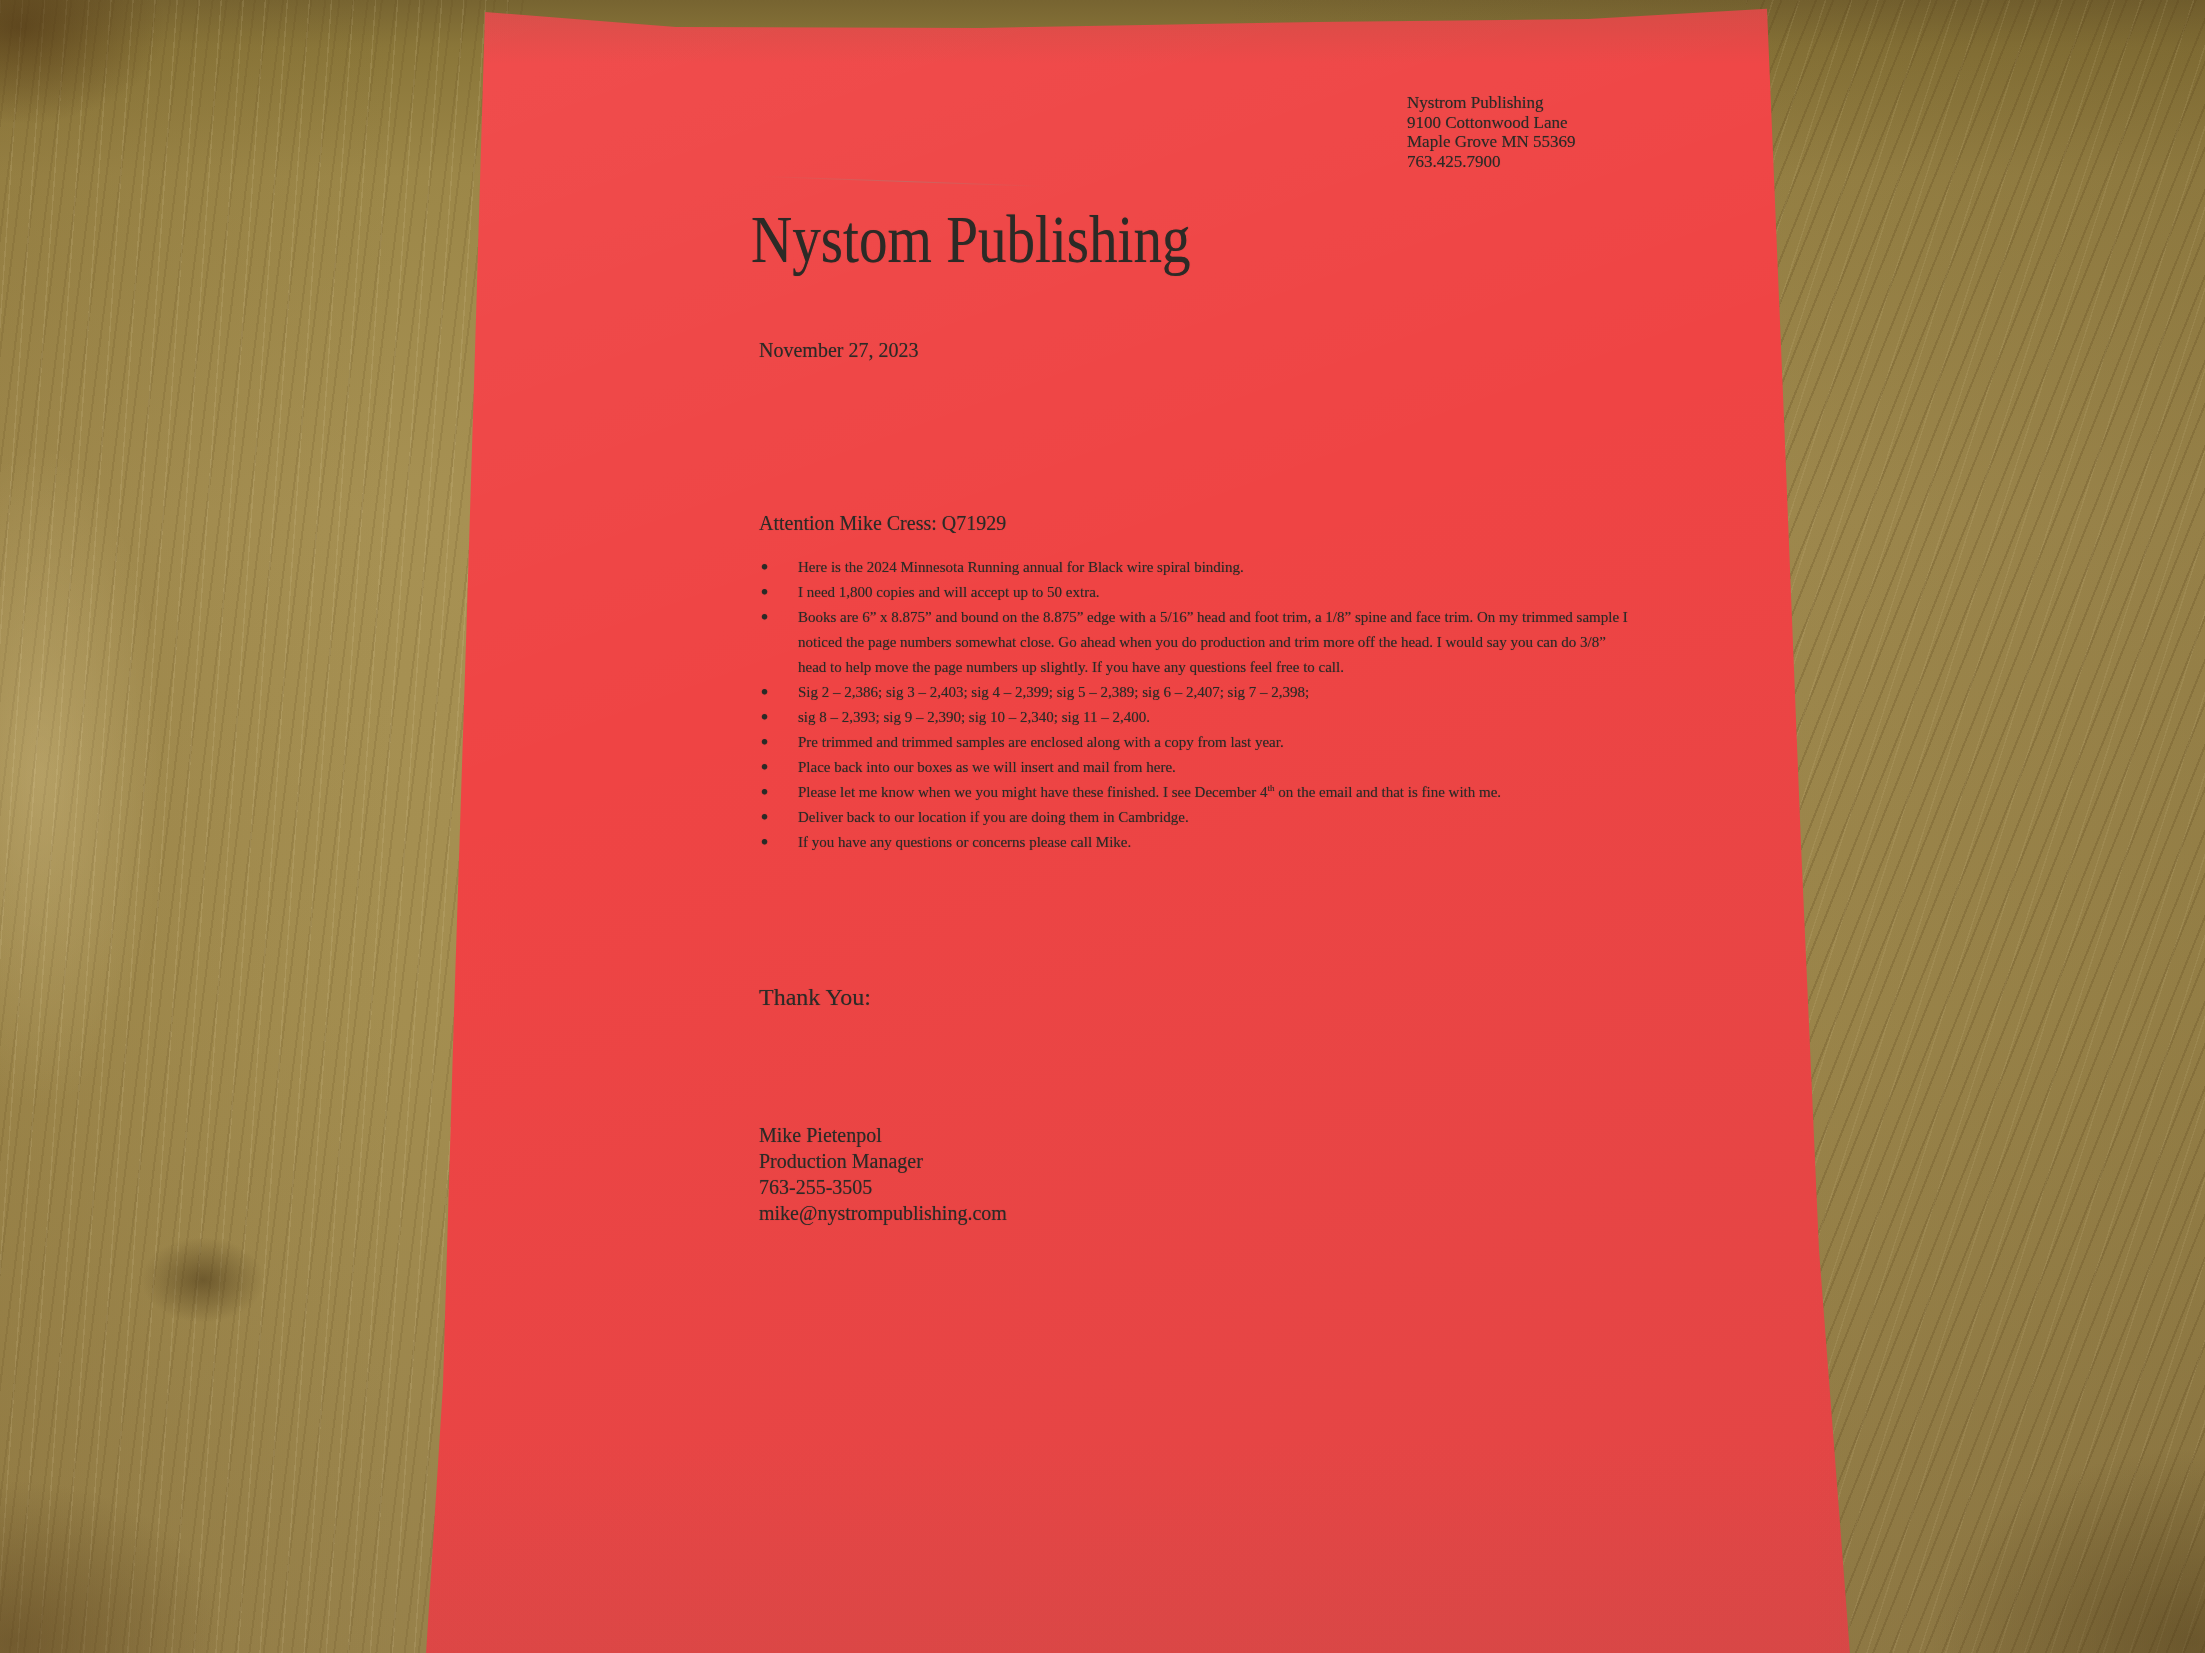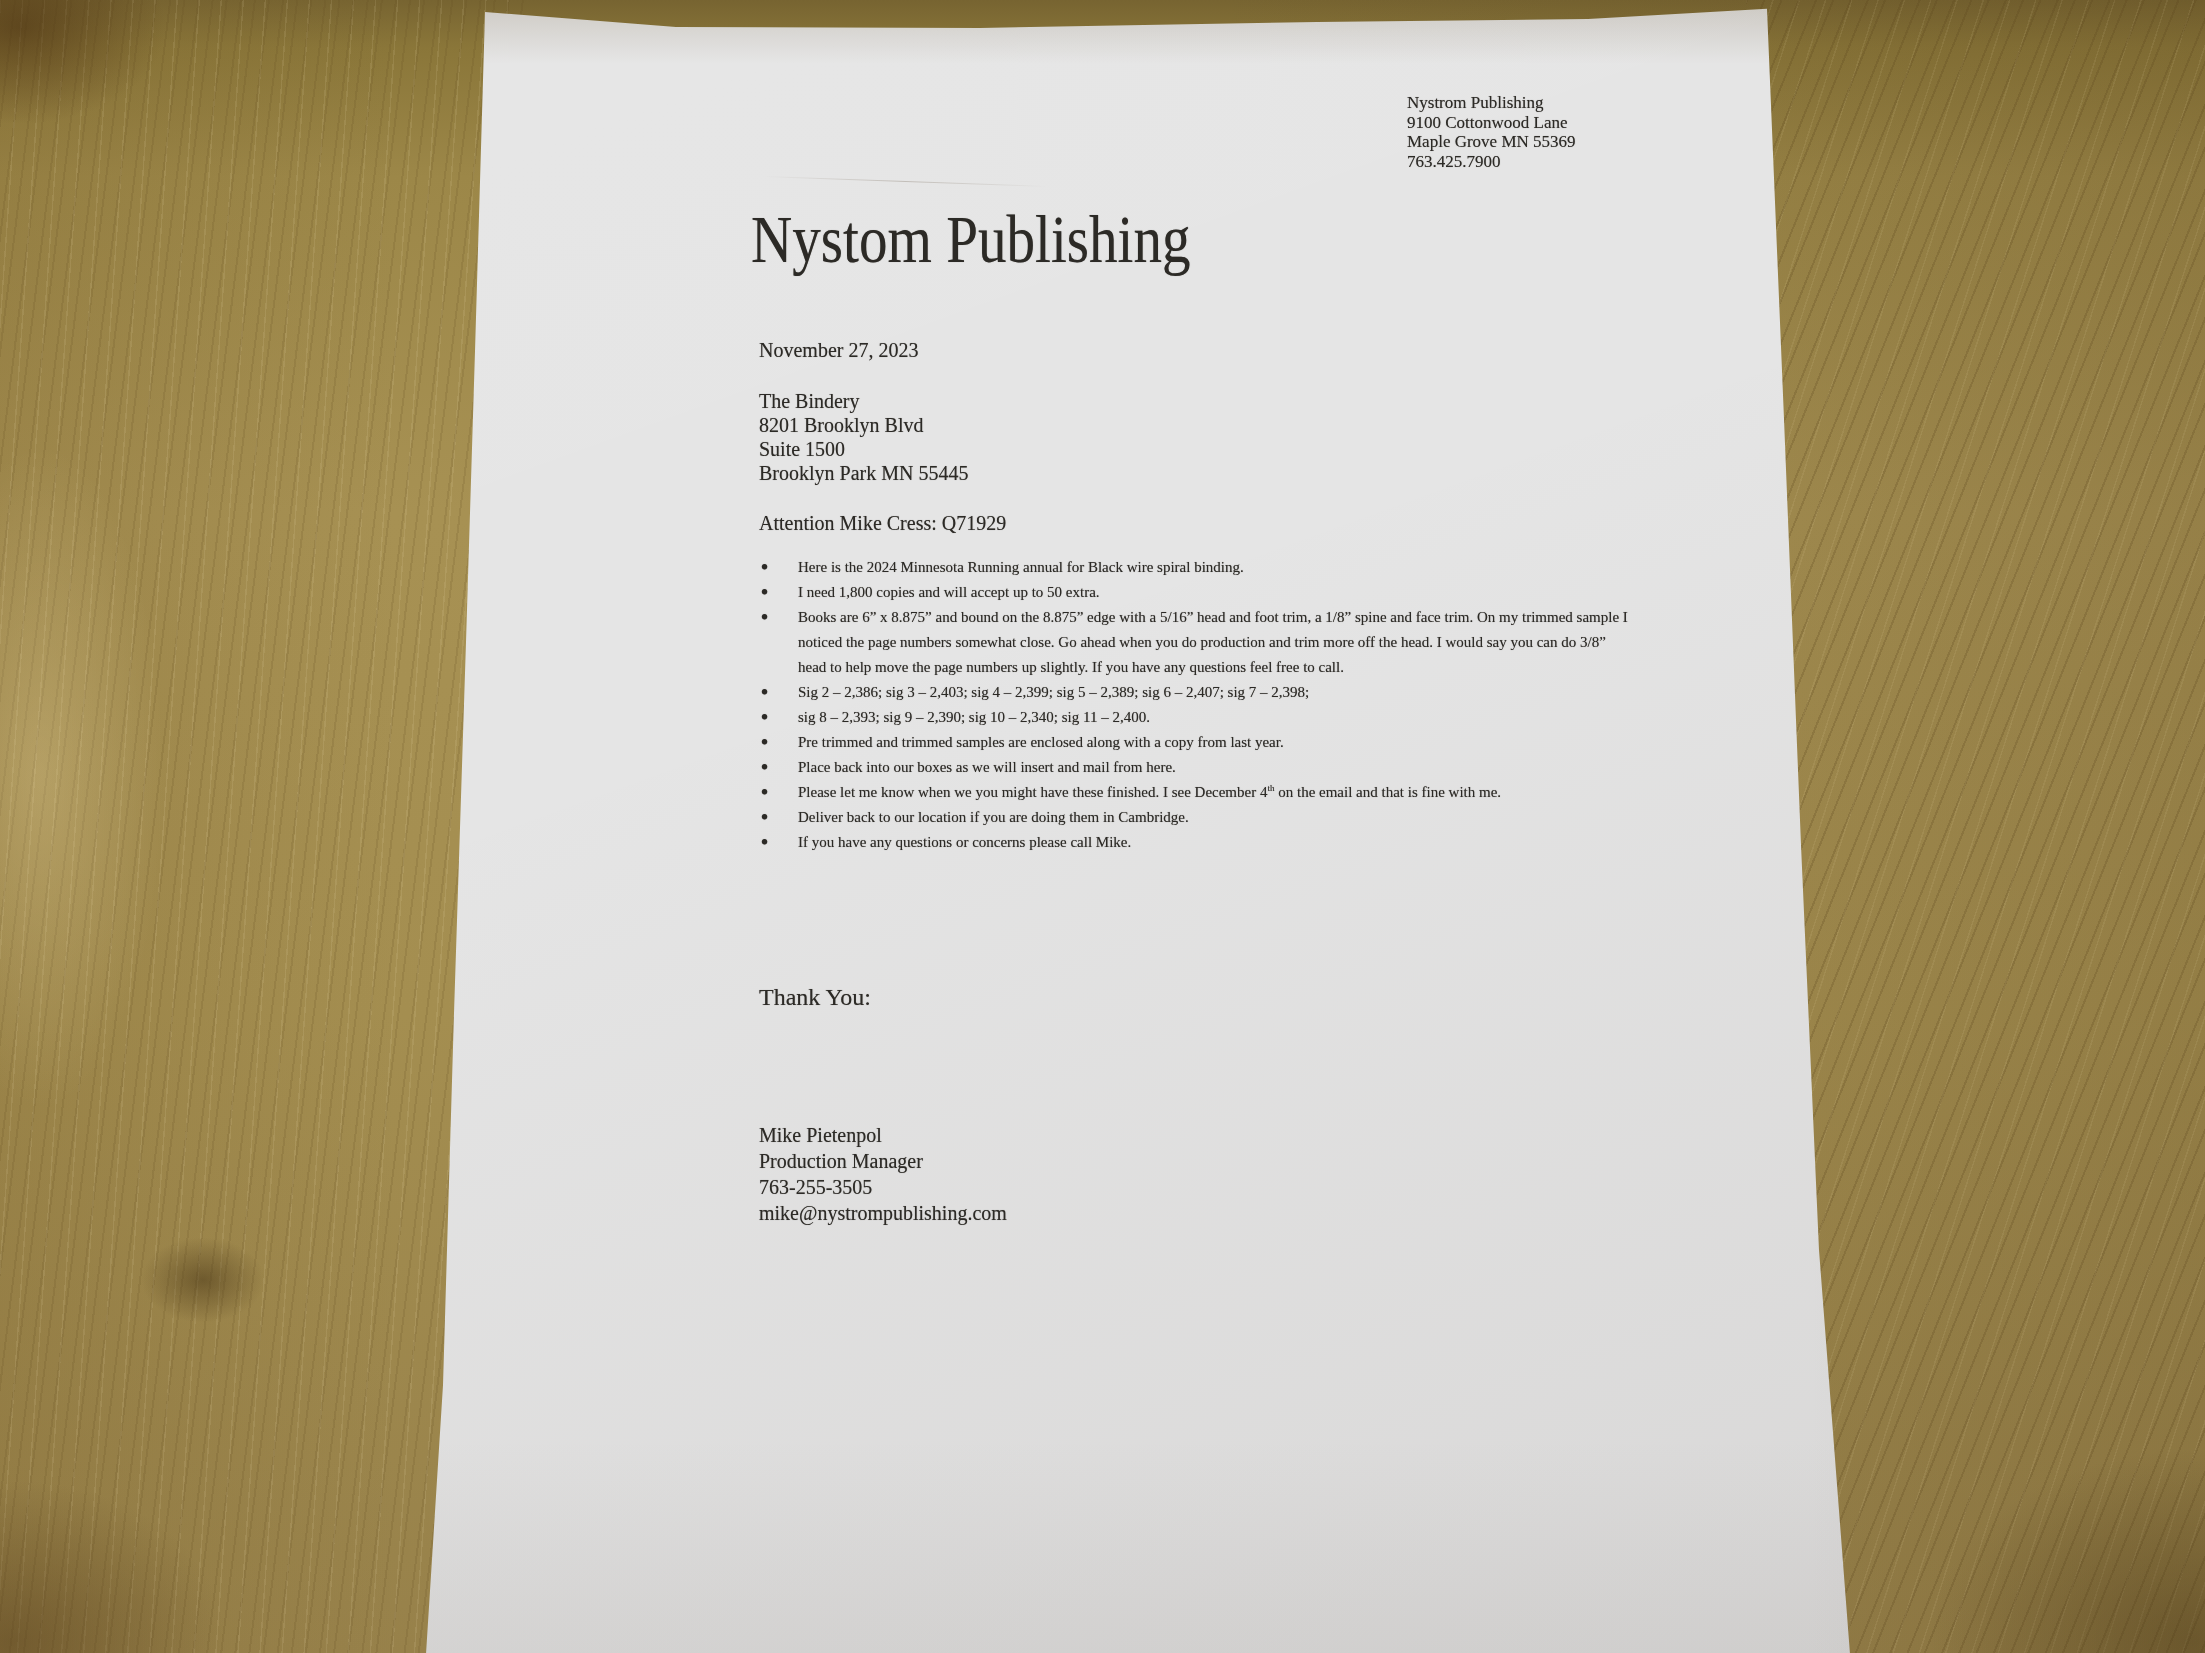--- a/index.html
+++ b/index.html
@@ -41,21 +41,21 @@
       radial-gradient(ellipse 351px 257px at 446px 1642px, rgba(70,52,20,.45), transparent 75%),
       repeating-linear-gradient(112deg, rgba(88,66,26,.22) 0 2px, transparent 2px 16px),
       repeating-linear-gradient(108deg, rgba(255,238,190,.08) 0 1.4px, transparent 1.4px 25px);
   }
 
   .paper {
     position: absolute;
     left: 0; top: 0;
     width: 2205px;
     height: 1654px;
-    background: #e5e5e5;
+    background: #ef4444;
     clip-path: polygon(
       485px 12px, 676px 27px, 980px 28px, 1317px 22px, 1588px 19px, 1767px 8.8px,
       1784px 419px, 1801px 845px, 1819px 1250px, 1850px 1654px,
       426px 1654px, 443px 1385px, 454px 1013px, 466px 642px, 475px 351px
     );
     filter: drop-shadow(0 -4px 4.7px rgba(50, 38, 12, 0.55));
     color: #2c2a26;
   }
   .paper-shade {
     position: absolute;
@@ -145,26 +145,20 @@
     <div>Nystrom Publishing</div>
     <div>9100 Cottonwood Lane</div>
     <div>Maple Grove MN 55369</div>
     <div>763.425.7900</div>
   </div>
 
   <h1 class="txt title">Nystom Publishing</h1>
 
   <div class="txt date-line">November 27, 2023</div>
 
-  <div class="txt recipient">
-    <div>The Bindery</div>
-    <div>8201 Brooklyn Blvd</div>
-    <div>Suite 1500</div>
-    <div>Brooklyn Park MN 55445</div>
-  </div>
 
   <div class="txt attention">Attention Mike Cress: Q71929</div>
 
   <ul class="bullets">
     <li>Here is the 2024 Minnesota Running annual for Black wire spiral binding.</li>
     <li>I need 1,800 copies and will accept up to 50 extra.</li>
     <li>Books are 6” x 8.875” and bound on the 8.875” edge with a 5/16” head and foot trim, a 1/8” spine and face trim. On my trimmed sample I noticed the page numbers somewhat close. Go ahead when you do production and trim more off the head. I would say you can do 3/8” head to help move the page numbers up slightly. If you have any questions feel free to call.</li>
     <li>Sig 2 – 2,386; sig 3 – 2,403; sig 4 – 2,399; sig 5 – 2,389; sig 6 – 2,407; sig 7 – 2,398;</li>
     <li>sig 8 – 2,393; sig 9 – 2,390; sig 10 – 2,340; sig 11 – 2,400.</li>
     <li>Pre trimmed and trimmed samples are enclosed along with a copy from last year.</li>

